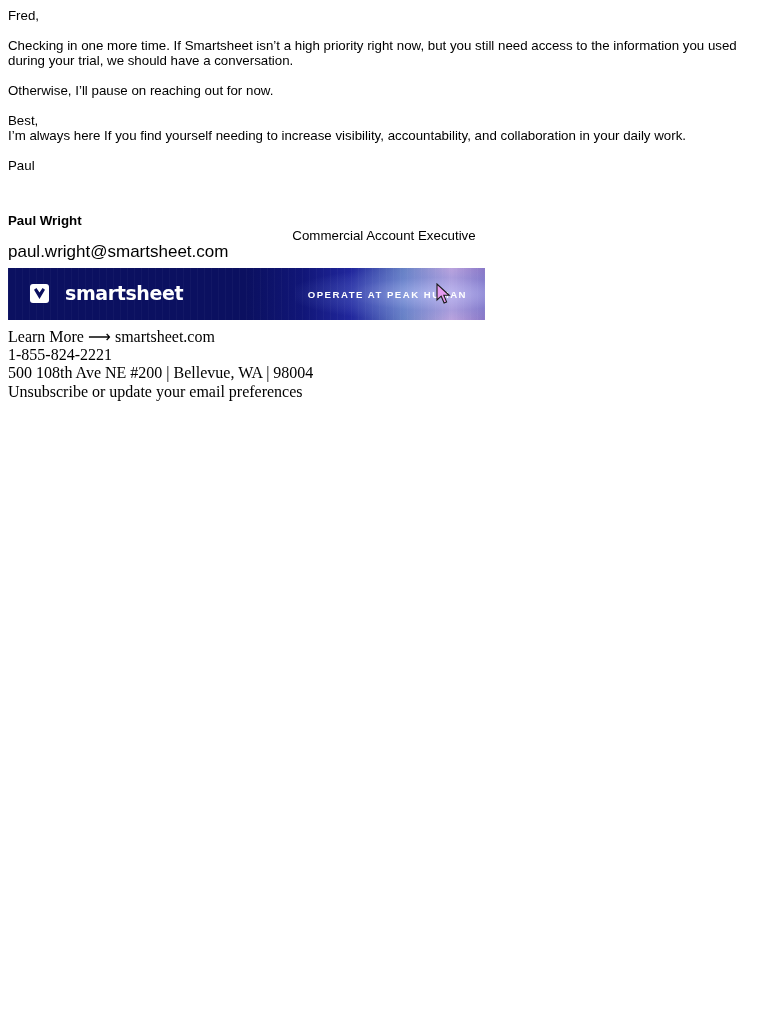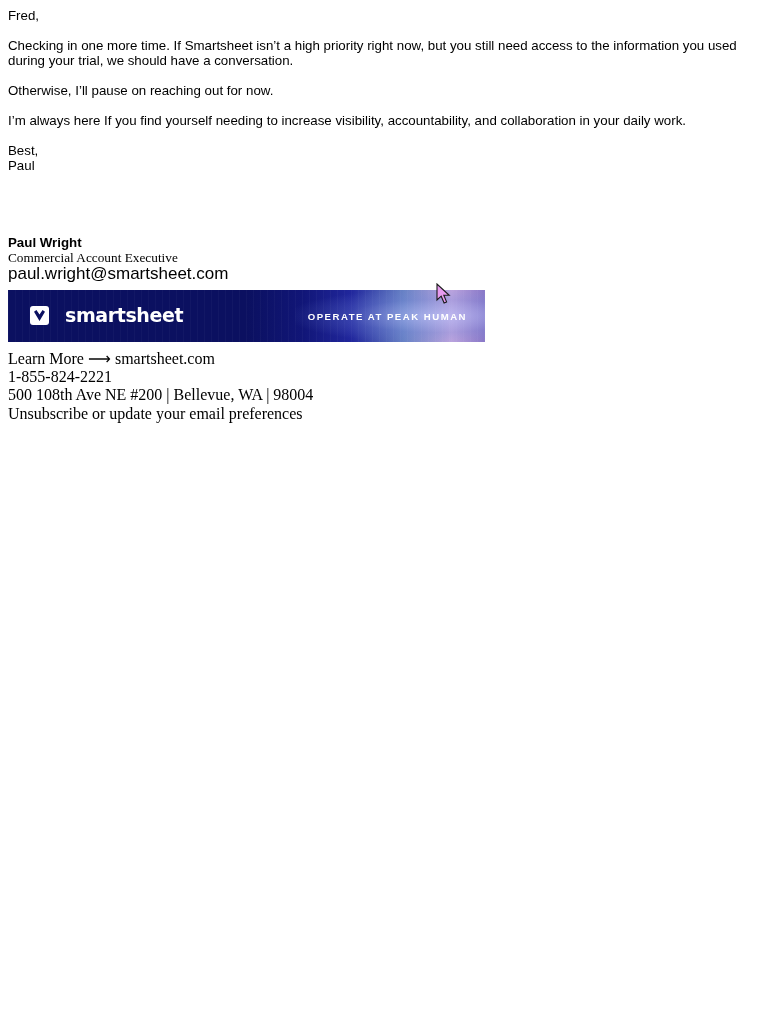--- a/index.html
+++ b/index.html
@@ -25,34 +25,35 @@
     font-size: 13.3px;
     line-height: 15px;
     color: #000;
     margin: 0 0 15px 0;
     max-width: 772px;
   }
   .body-text.tight {
     margin-bottom: 0;
   }
   .sig-block {
-    margin-top: 62px;
+    margin-top: 40px;
   }
   .sig-name {
     font-family: "Liberation Sans", sans-serif;
     font-size: 13.3px;
     line-height: 15.3px;
     font-weight: bold;
     color: #000;
   }
   .sig-title {
-    font-family: Liberation Serif, serif;
+    font-family: Liberation Sans, sans-serif;
     font-size: 13.3px;
     line-height: 15.3px;
     color: #000;
+    text-align: center;
   }
   .sig-email {
     font-family: "Liberation Sans", sans-serif;
     font-size: 17px;
     line-height: 15.3px;
     color: #000;
   }
   .banner {
     margin-top: 9px;
     width: 477px;
@@ -149,23 +150,23 @@
 <body>
 
 <div class="page">
 
   <p class="body-text">Fred,</p>
 
   <p class="body-text">Checking in one more time. If Smartsheet isn’t a high priority right now, but you still need access to the information you used during your trial, we should have a conversation.</p>
 
   <p class="body-text">Otherwise, I’ll pause on reaching out for now.</p>
 
+  <p class="body-text tight">Best,</p>
+
   <p class="body-text">I’m always here If you find yourself needing to increase visibility, accountability, and collaboration in your daily work.</p>
-
-  <p class="body-text tight">Best,</p>
   <p class="body-text tight">Paul</p>
 
   <div class="sig-block">
     <div class="sig-name">Paul Wright</div>
     <div class="sig-title">Commercial Account Executive</div>
     <div class="sig-email">paul.wright@smartsheet.com</div>
   </div>
 
   <div class="banner">
     <div class="banner-stripes"></div>

